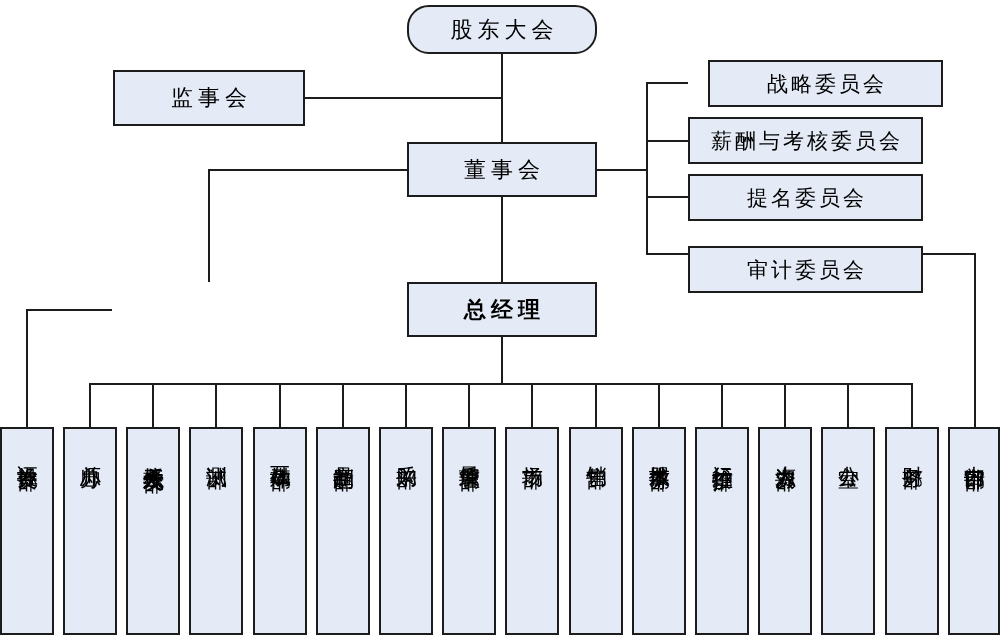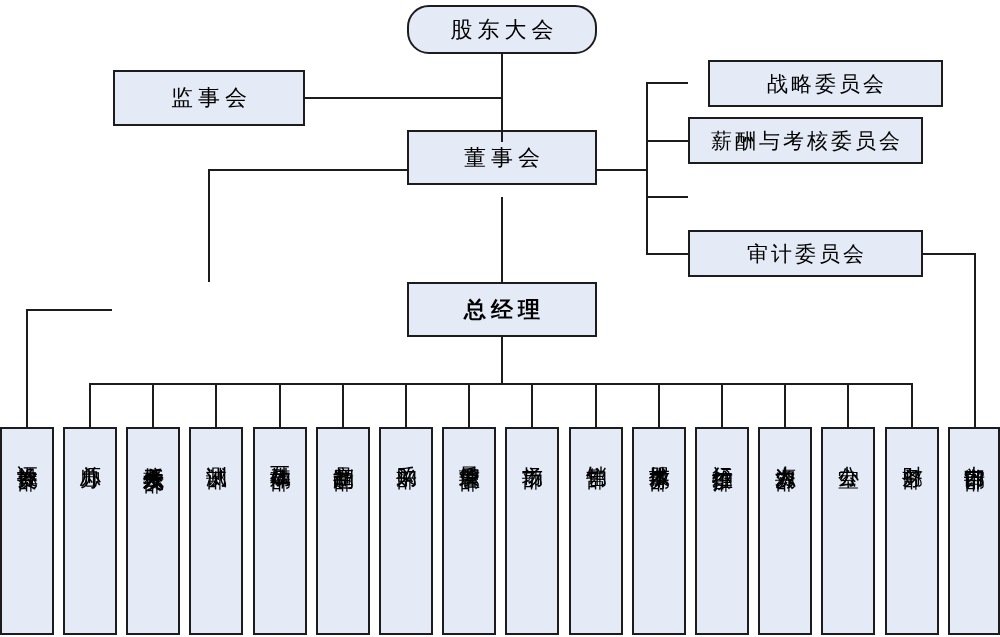--- a/index.html
+++ b/index.html
@@ -49,34 +49,37 @@
 <body>
 
 <div class="canvas">
 
   <div class="box main" style="top:5px;height:49px;border-radius:22px;">
     <span>股东大会</span>
   </div>
   <div class="box wide" style="top:70px;left:113px;">
     <span>监事会</span>
   </div>
-  <div class="box main" style="top:130px;">
+  <div class="box main" style="top:142px;">
     <span>董事会</span>
   </div>
   <div class="box main" style="top:282px;font-weight:bold;">
     <span>总经理</span>
   </div>
 
   <div class="box committee" style="top:60px;margin-left:20px;">
     <span>战略委员会</span>
   </div>
   <div class="box committee" style="top:117px;">
     <span>薪酬与考核委员会</span>
   </div>
-  <div class="box committee" style="top:230px;">
+  <div class="box committee" style="top:174px;">
+    <span>提名委员会</span>
+  </div>
+  <div class="box committee" style="top:246px;">
     <span>审计委员会</span>
   </div>
 
   <div class="box dept" style="left:0px;">
     <span class="vtext">证券投资部</span>
   </div>
   <div class="box dept" style="left:63px;">
     <span class="vtext">总师办</span>
   </div>
   <div class="box dept" style="left:126px;">

